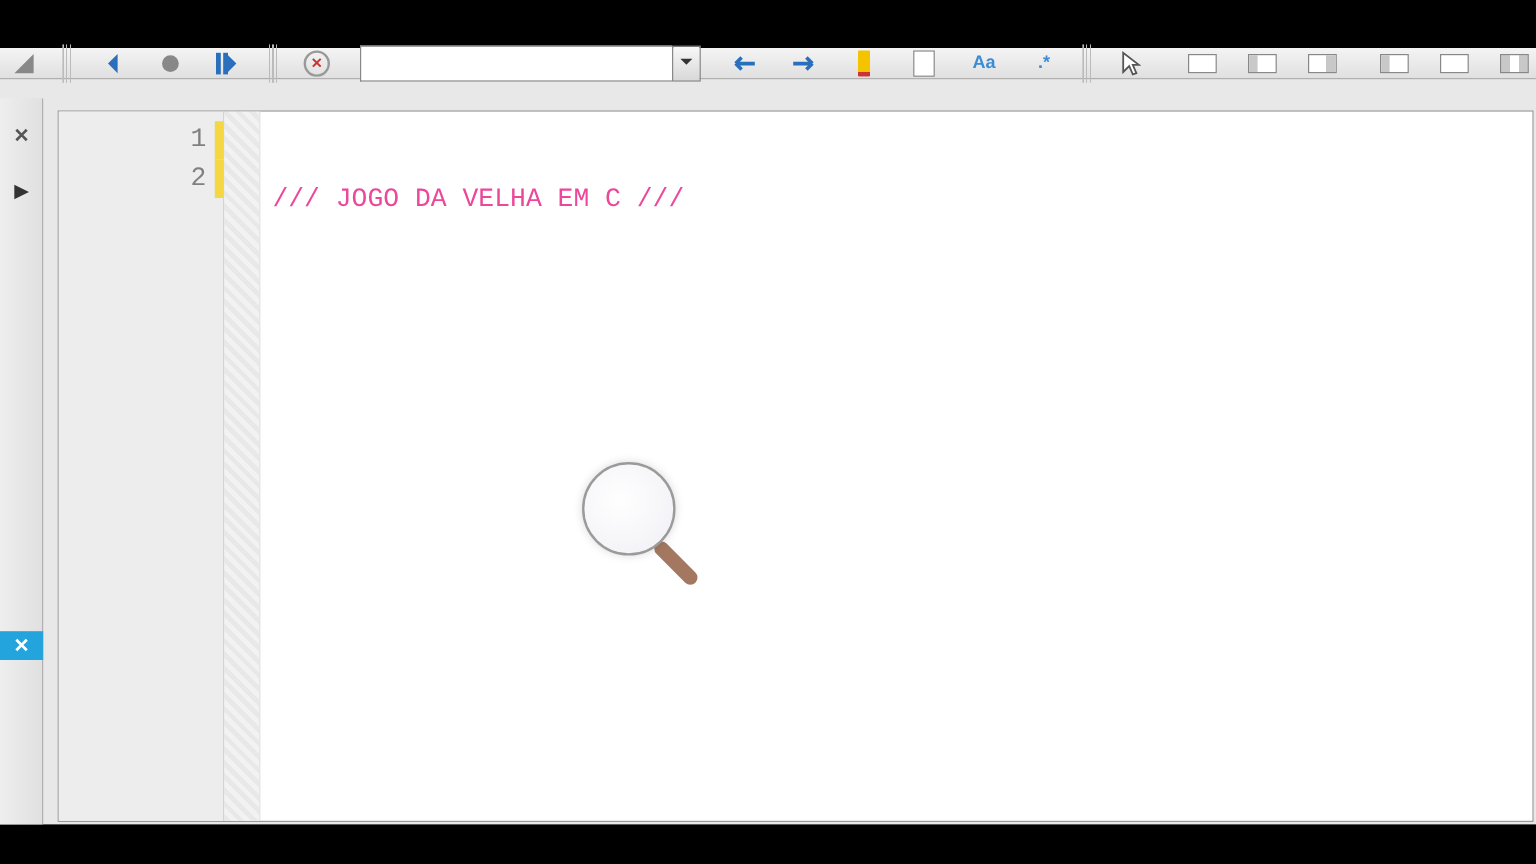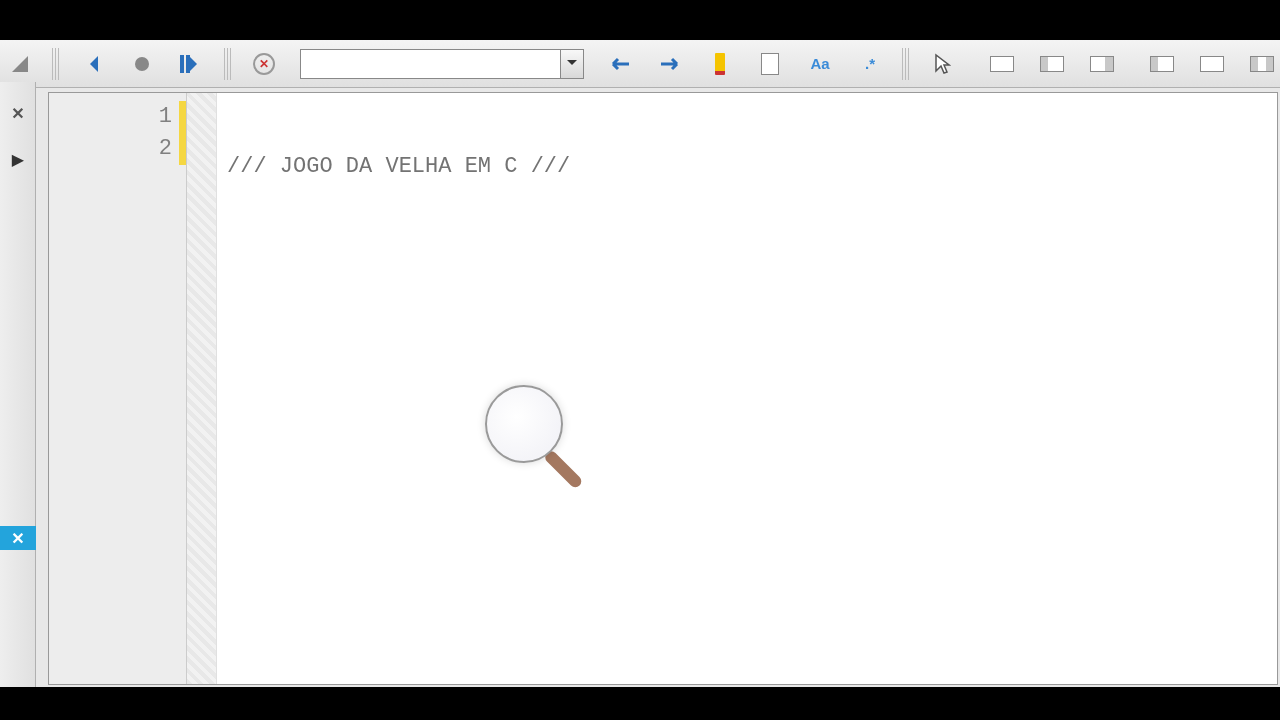--- a/index.html
+++ b/index.html
@@ -18,21 +18,21 @@
     width: 1280px;
     height: 647px;
     background: #e8e8e8;
   }
   
   .toolbar {
     position: absolute;
     top: 0;
     left: 0;
     right: 0;
-    height: 48px;
+    height: 26px;
     background: linear-gradient(#f4f4f4, #e0e0e0);
     border-bottom: 1px solid #b0b0b0;
     display: flex;
     align-items: center;
     gap: 10px;
   }
   .toolbar-grip {
     width: 8px;
     height: 32px;
     margin: 0 2px;
@@ -155,21 +155,21 @@
   .code {
     flex: 1;
     font-family: "Courier New", monospace;
     font-size: 22px;
     padding-top: 8px;
     padding-left: 10px;
     white-space: pre;
     position: relative;
   }
   .code .line { height: 32px; line-height: 32px; }
-  .comment { color: #737373; margin-top: 35px; }
+  .comment { color: #ec4899; margin-top: 35px; }
   .preproc { color: #1f8f3b; }
   .cursor {
     display: inline-block;
     width: 1.6px;
     height: 24px;
     background: #000;
     vertical-align: -4px;
     margin: 0 -1px;
   }
   

